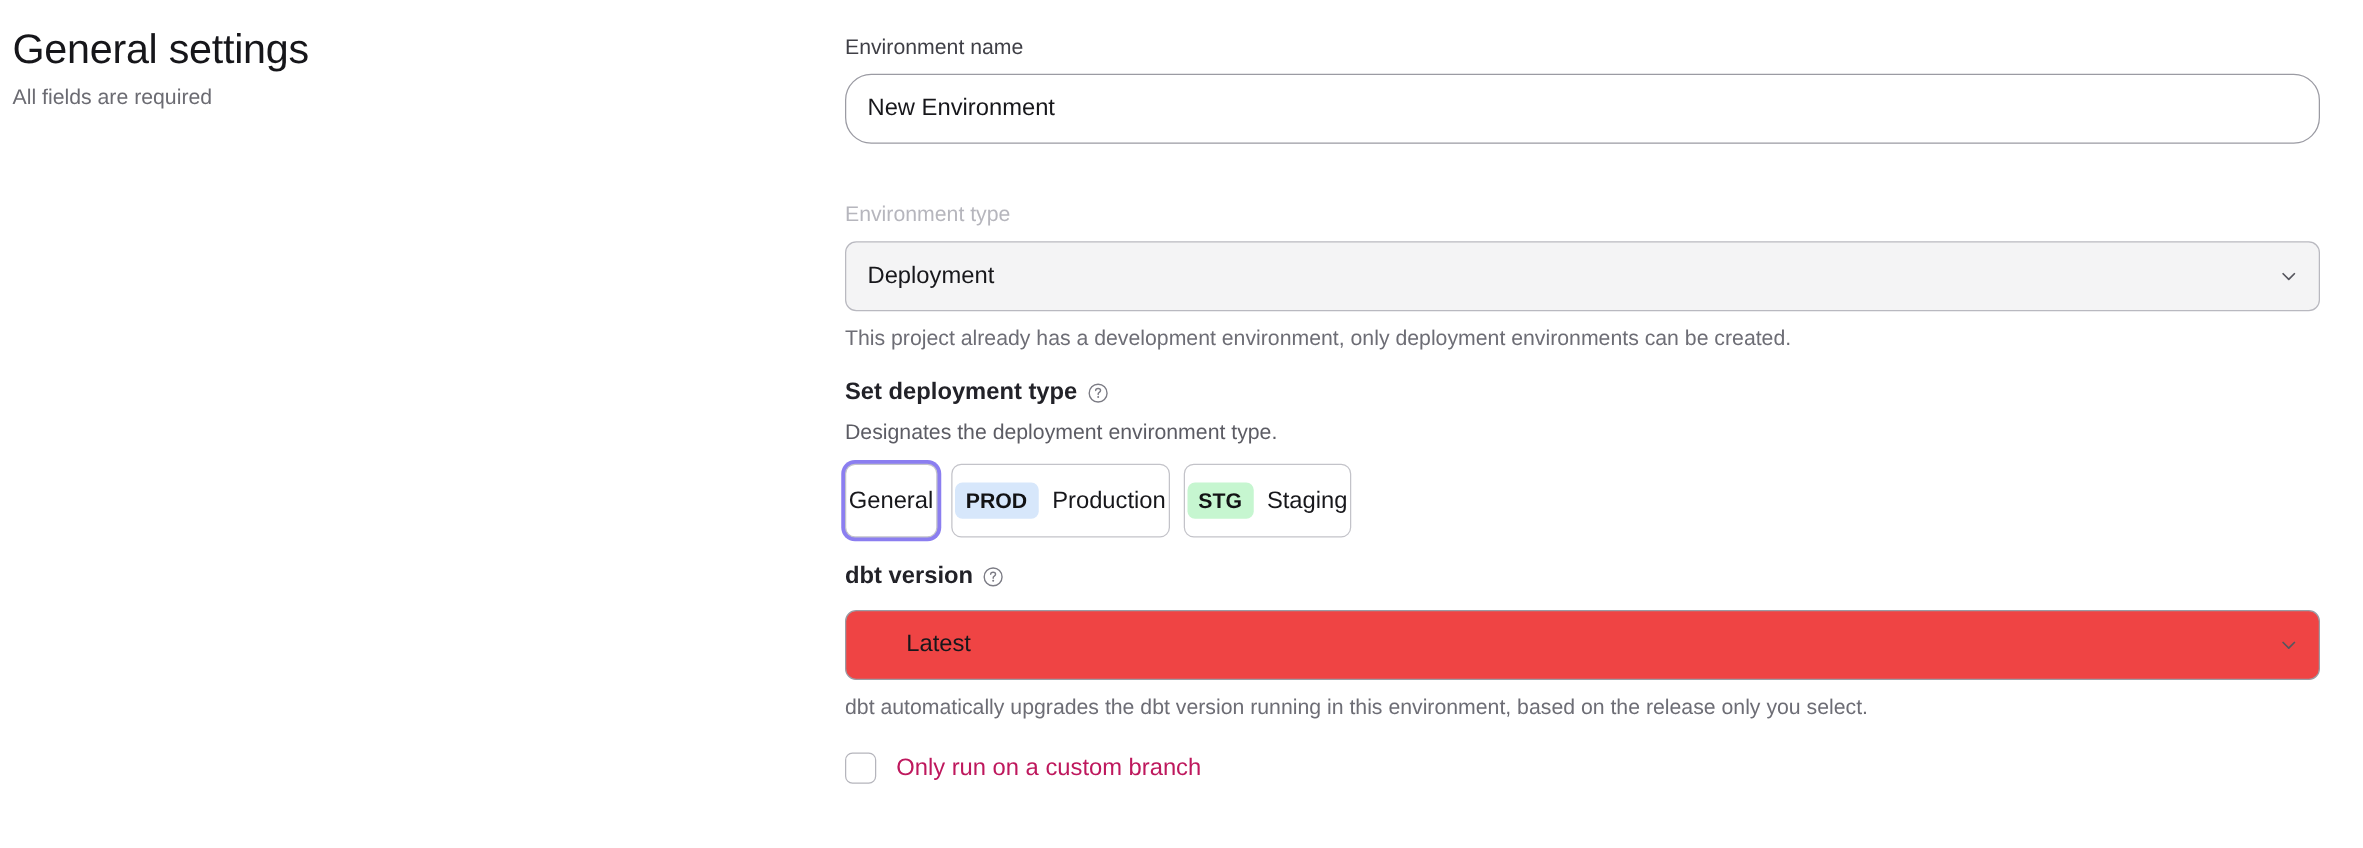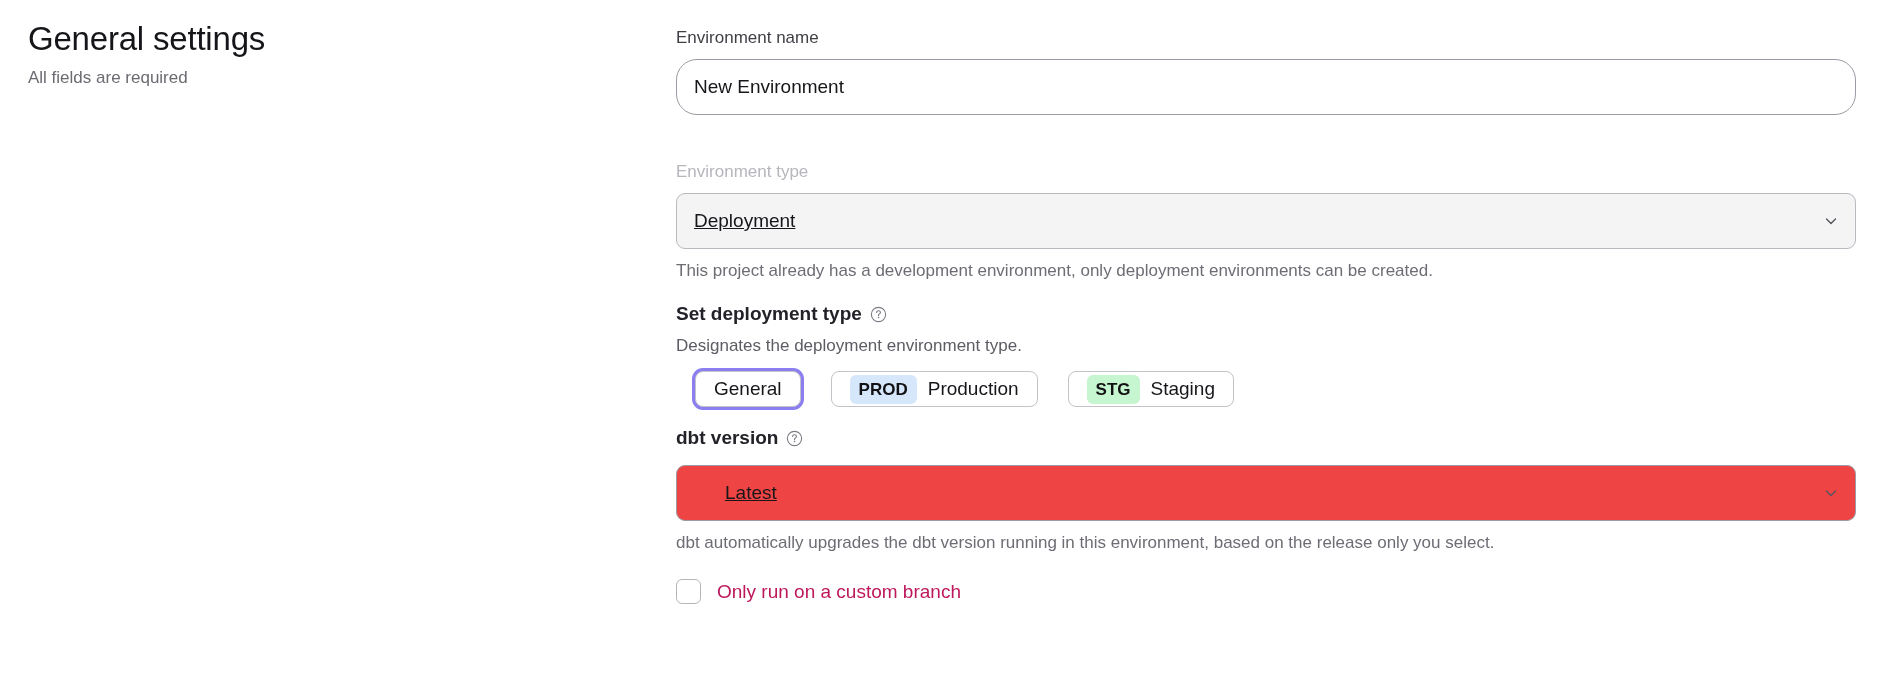--- a/index.html
+++ b/index.html
@@ -19,21 +19,21 @@
     position: relative;
     width: 1890px;
     height: 678px;
     box-sizing: border-box;
     padding: 0;
   }
 
   
   .left-col {
     position: absolute;
-    left: 28px;
+    left: 10px;
     top: 18px;
     width: 520px;
   }
   .page-title {
     font-size: 33px;
     line-height: 42px;
     font-weight: 400;
     color: #16161a;
     letter-spacing: -0.2px;
     margin: 0;
@@ -88,21 +88,20 @@
     width: 1180px;
     height: 56px;
     border: 1px solid #b9b9c0;
     border-radius: 9px;
     background: #f4f4f5;
     display: flex;
     align-items: center;
     padding: 0 17px;
     font-size: 19px;
     color: #17171b;
-    text-decoration: underline;
   }
   .select-box.enabled {
     background: #ef4444;
     border-color: #9b9ba3;
     padding-left: 48px;
   }
   .chevron {
     position: absolute;
     right: 17px;
     top: 50%;
@@ -145,33 +144,32 @@
 
   
   .seg-row {
     display: flex;
     align-items: center;
     gap: 11px;
     margin-top: 13px;
   }
   .seg-btn {
     box-sizing: border-box;
-    height: 36px;
+    height: 59px;
     border: 1px solid #c3c3c9;
     border-radius: 8px;
     background: #ffffff;
     display: flex;
     align-items: center;
     gap: 11px;
-    padding: 0 18px;
+    padding: 0 2px;
     font-size: 19px;
     color: #17171b;
     cursor: pointer;
     position: relative;
-    margin-left: 19px;
   }
   .seg-btn.focused {
     box-shadow: 0 0 0 3px #8b7ef0;
   }
   .badge {
     display: inline-block;
     font-size: 17px;
     font-weight: 700;
     line-height: 1;
     padding: 6px 9px;

